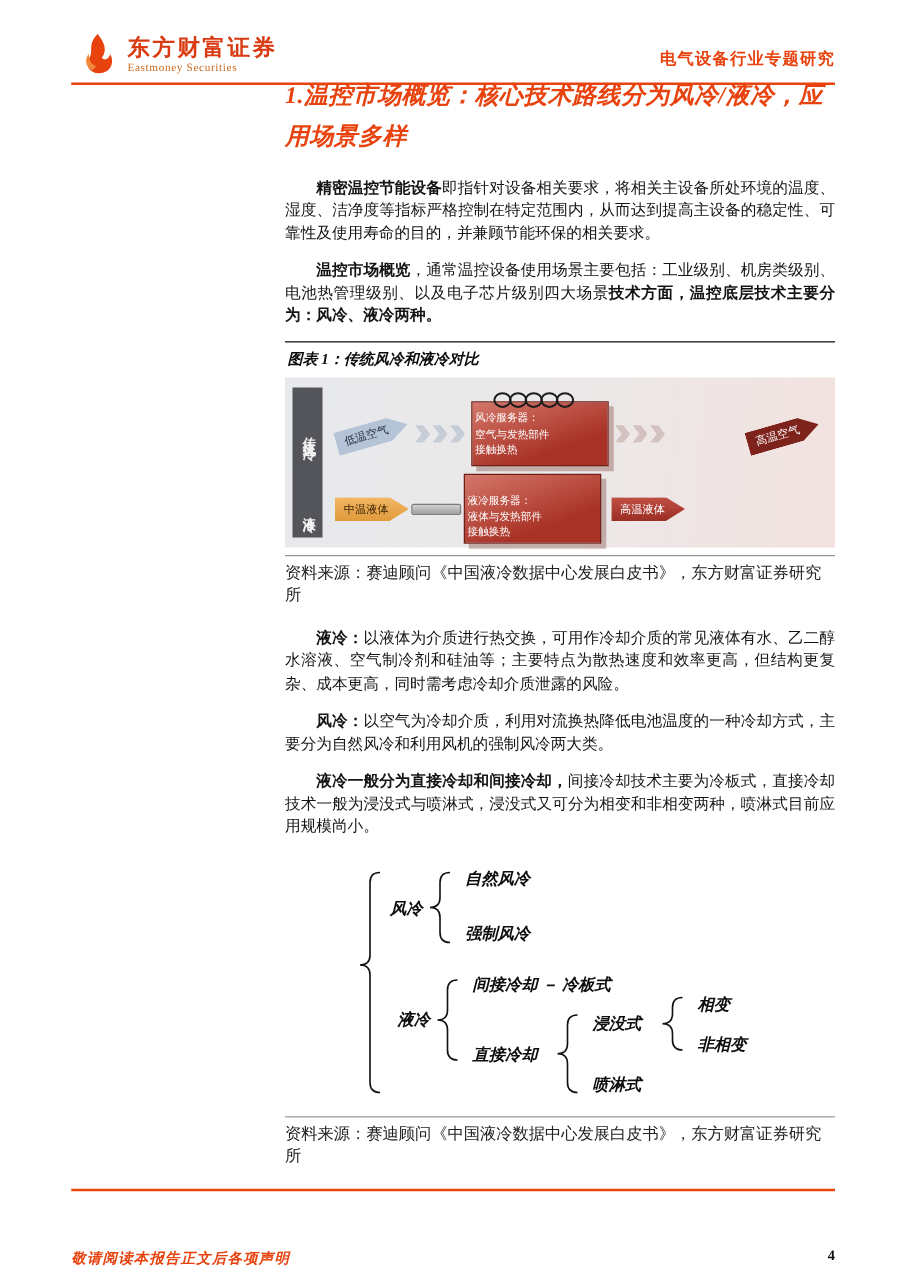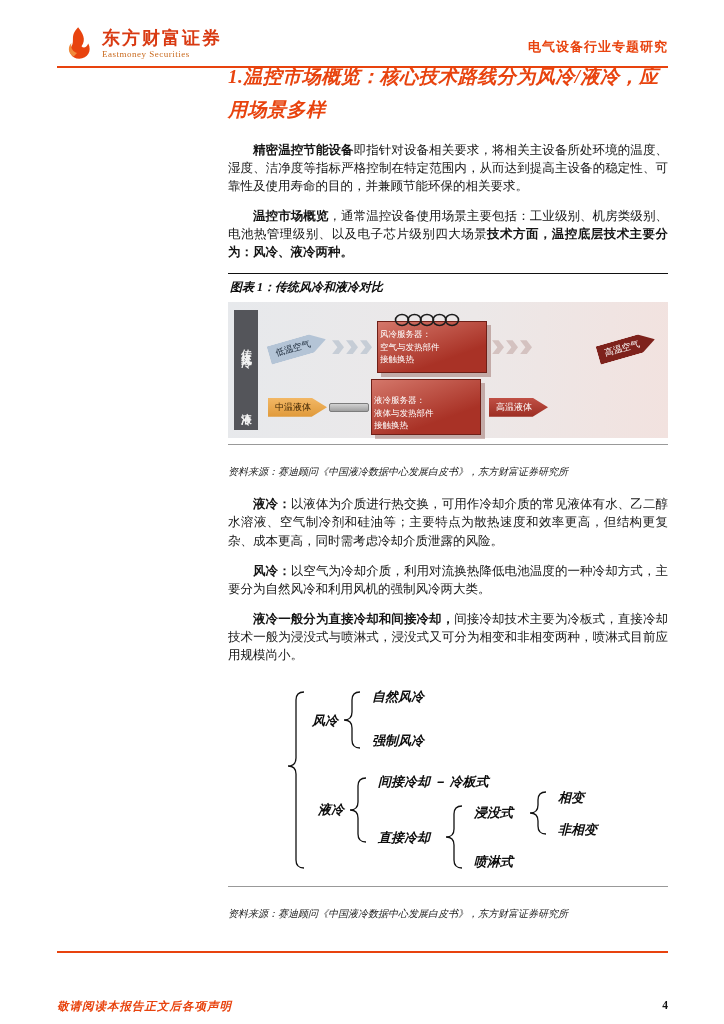--- a/index.html
+++ b/index.html
@@ -23,22 +23,22 @@
   
   .main { position:absolute; left:228px; width:440px; top:60px; }
   .section-title { color:#e8430e; font-weight:bold; font-style:italic;
     font-size:19px; line-height:1.75; letter-spacing:.5px; margin-bottom:14px; }
   p.body { font-size:12.5px; line-height:1.45; text-align:justify;
     text-indent:2em; margin-bottom:12px; color:#141414; }
   p.body b { font-weight:bold; }
 
   .fig-caption { border-top:1.5px solid #111; margin-top:2px;
     padding:5px 0 4px 2px; font-weight:bold; font-style:italic; font-size:12px; color:#0d0d0d; }
-  .fig-source { border-top:1px solid #999; margin-top:6px; padding-top:20px;
-    font-size:10px; font-style:italic; color:#222; margin-bottom:16px; }
+  .fig-source { border-top:1px solid #999; margin-top:6px; padding-top:4px;
+    font-size:13px; color:#222; margin-bottom:16px; }
 
   
   .fig1 { margin-top:2px; height:136px; padding:8px 6px;
     background:linear-gradient(95deg,#e7e9ec 0%, #ece8e8 55%, #f2e2df 100%);
     display:flex; flex-direction:column; justify-content:space-between; }
   .f1row { display:flex; align-items:center; }
   .f1row.r1 { height:76px; }
   .f1row.r2 { height:46px; }
   .vlabel { writing-mode:vertical-rl; text-orientation:upright;
     background:#54555a; color:#f3f3f3; font-size:10.5px; font-weight:bold;

